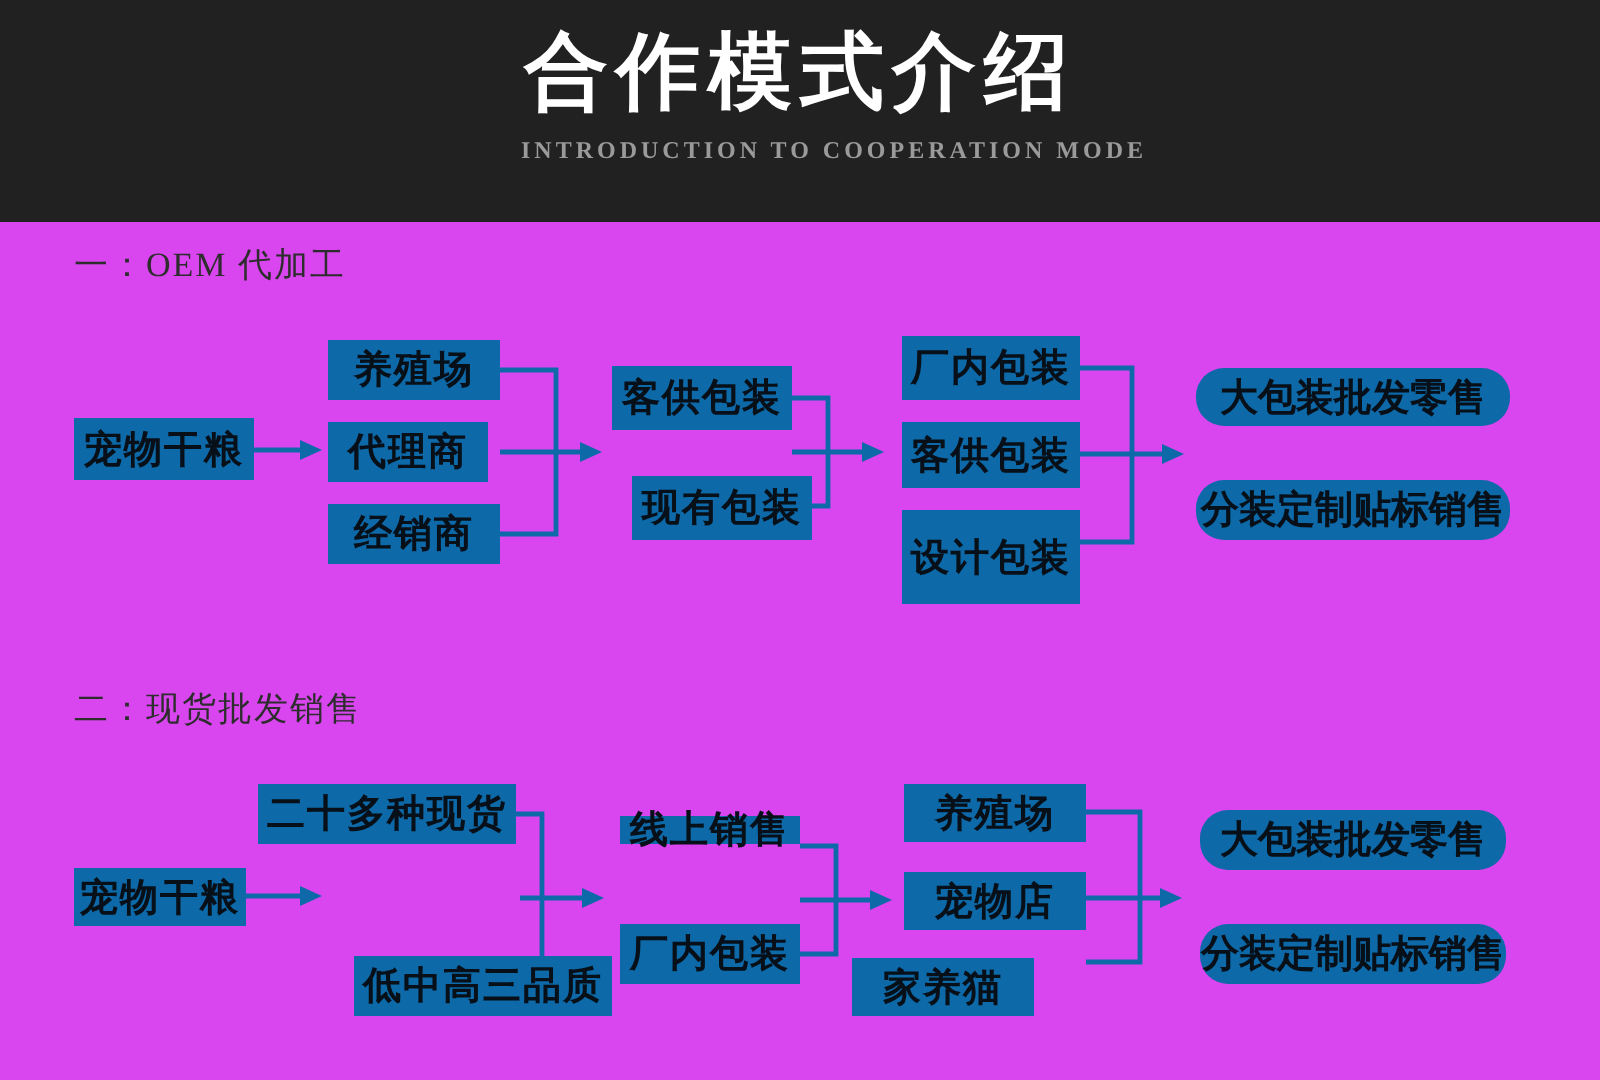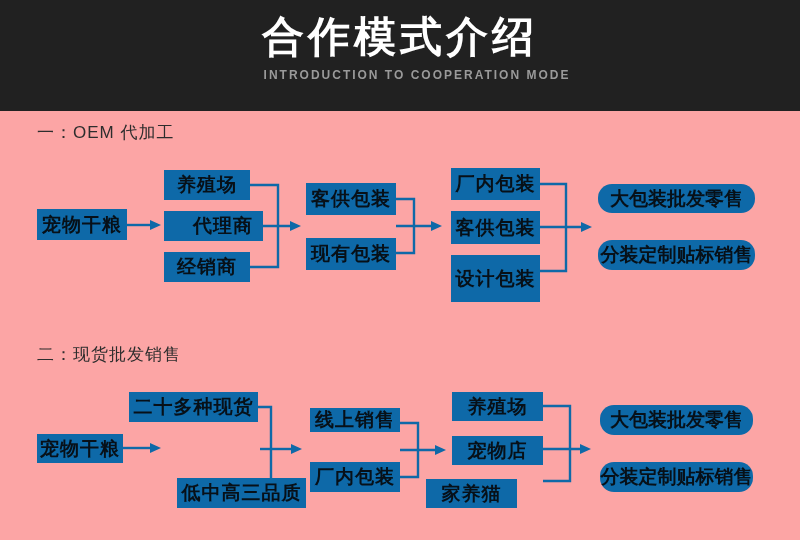--- a/index.html
+++ b/index.html
@@ -1,21 +1,21 @@
 <!DOCTYPE html>
 <html style="--header-bg: #212121; --subtitle-color: #9a9a9a; --node-fill: #0e69a8; --connector: #0e69a8;"><head>
 <meta charset="utf-8">
 <style>
   html,body{margin:0;padding:0;background:#ffffff;}
   #stage{
     position:relative;
     width:800px;height:540px;
-    background:#fca5a5;
+    background:#d946ef;
     overflow:hidden;
-    font-family:Liberation Sans, sans-serif;
+    font-family:Liberation Serif, serif;
   }
   
   .header{
     position:absolute;left:0;top:0;width:800px;height:111px;
     background:var(--header-bg,#212121);
     text-align:center;
   }
   .header .title{
     margin:0;padding-top:13px;
     font-size:42px;line-height:48px;
@@ -42,34 +42,34 @@
     color:#071018;
     display:flex;align-items:center;justify-content:center;
     font-size:19px;font-weight:bold;letter-spacing:1px;
     white-space:nowrap;
     z-index:2;
   }
   .node.wide{letter-spacing:0;border-radius:14px;}
   
   #f1-a {left:37px; top:209px;width:90px; height:31px;}
   #f1-b1{left:164px;top:170px;width:86px; height:30px;}
-  #f1-b2{left:164px;top:211px;width:80px; height:30px;padding-left:19px;}
+  #f1-b2{left:164px;top:211px;width:80px; height:30px;}
   #f1-b3{left:164px;top:252px;width:86px; height:30px;}
   #f1-c1{left:306px;top:183px;width:90px; height:32px;}
-  #f1-c2{left:306px;top:238px;width:90px; height:32px;}
+  #f1-c2{left:316px;top:238px;width:90px; height:32px;}
   #f1-d1{left:451px;top:168px;width:89px; height:32px;}
   #f1-d2{left:451px;top:211px;width:89px; height:33px;}
   #f1-d3{left:451px;top:255px;width:89px; height:47px;}
   #f1-e1{left:598px;top:184px;width:157px;height:29px;}
   #f1-e2{left:598px;top:240px;width:157px;height:30px;}
   
   #f2-a {left:37px; top:434px;width:86px; height:29px;}
   #f2-b1{left:129px;top:392px;width:129px;height:30px;}
   #f2-b2{left:129px;top:478px;width:129px;height:30px;margin-left:48px;}
-  #f2-c1{left:310px;top:408px;width:90px; height:24px;}
+  #f2-c1{left:310px;top:408px;width:90px; height:14px;}
   #f2-c2{left:310px;top:462px;width:90px; height:30px;}
   #f2-d1{left:452px;top:392px;width:91px; height:29px;}
   #f2-d2{left:452px;top:436px;width:91px; height:29px;}
   #f2-d3{left:426px;top:479px;width:91px; height:29px;}
   #f2-e1{left:600px;top:405px;width:153px;height:30px;}
   #f2-e2{left:600px;top:462px;width:153px;height:30px;}
   
   #connectors{
     position:absolute;left:0;top:0;width:800px;height:540px;
     z-index:1;pointer-events:none;

